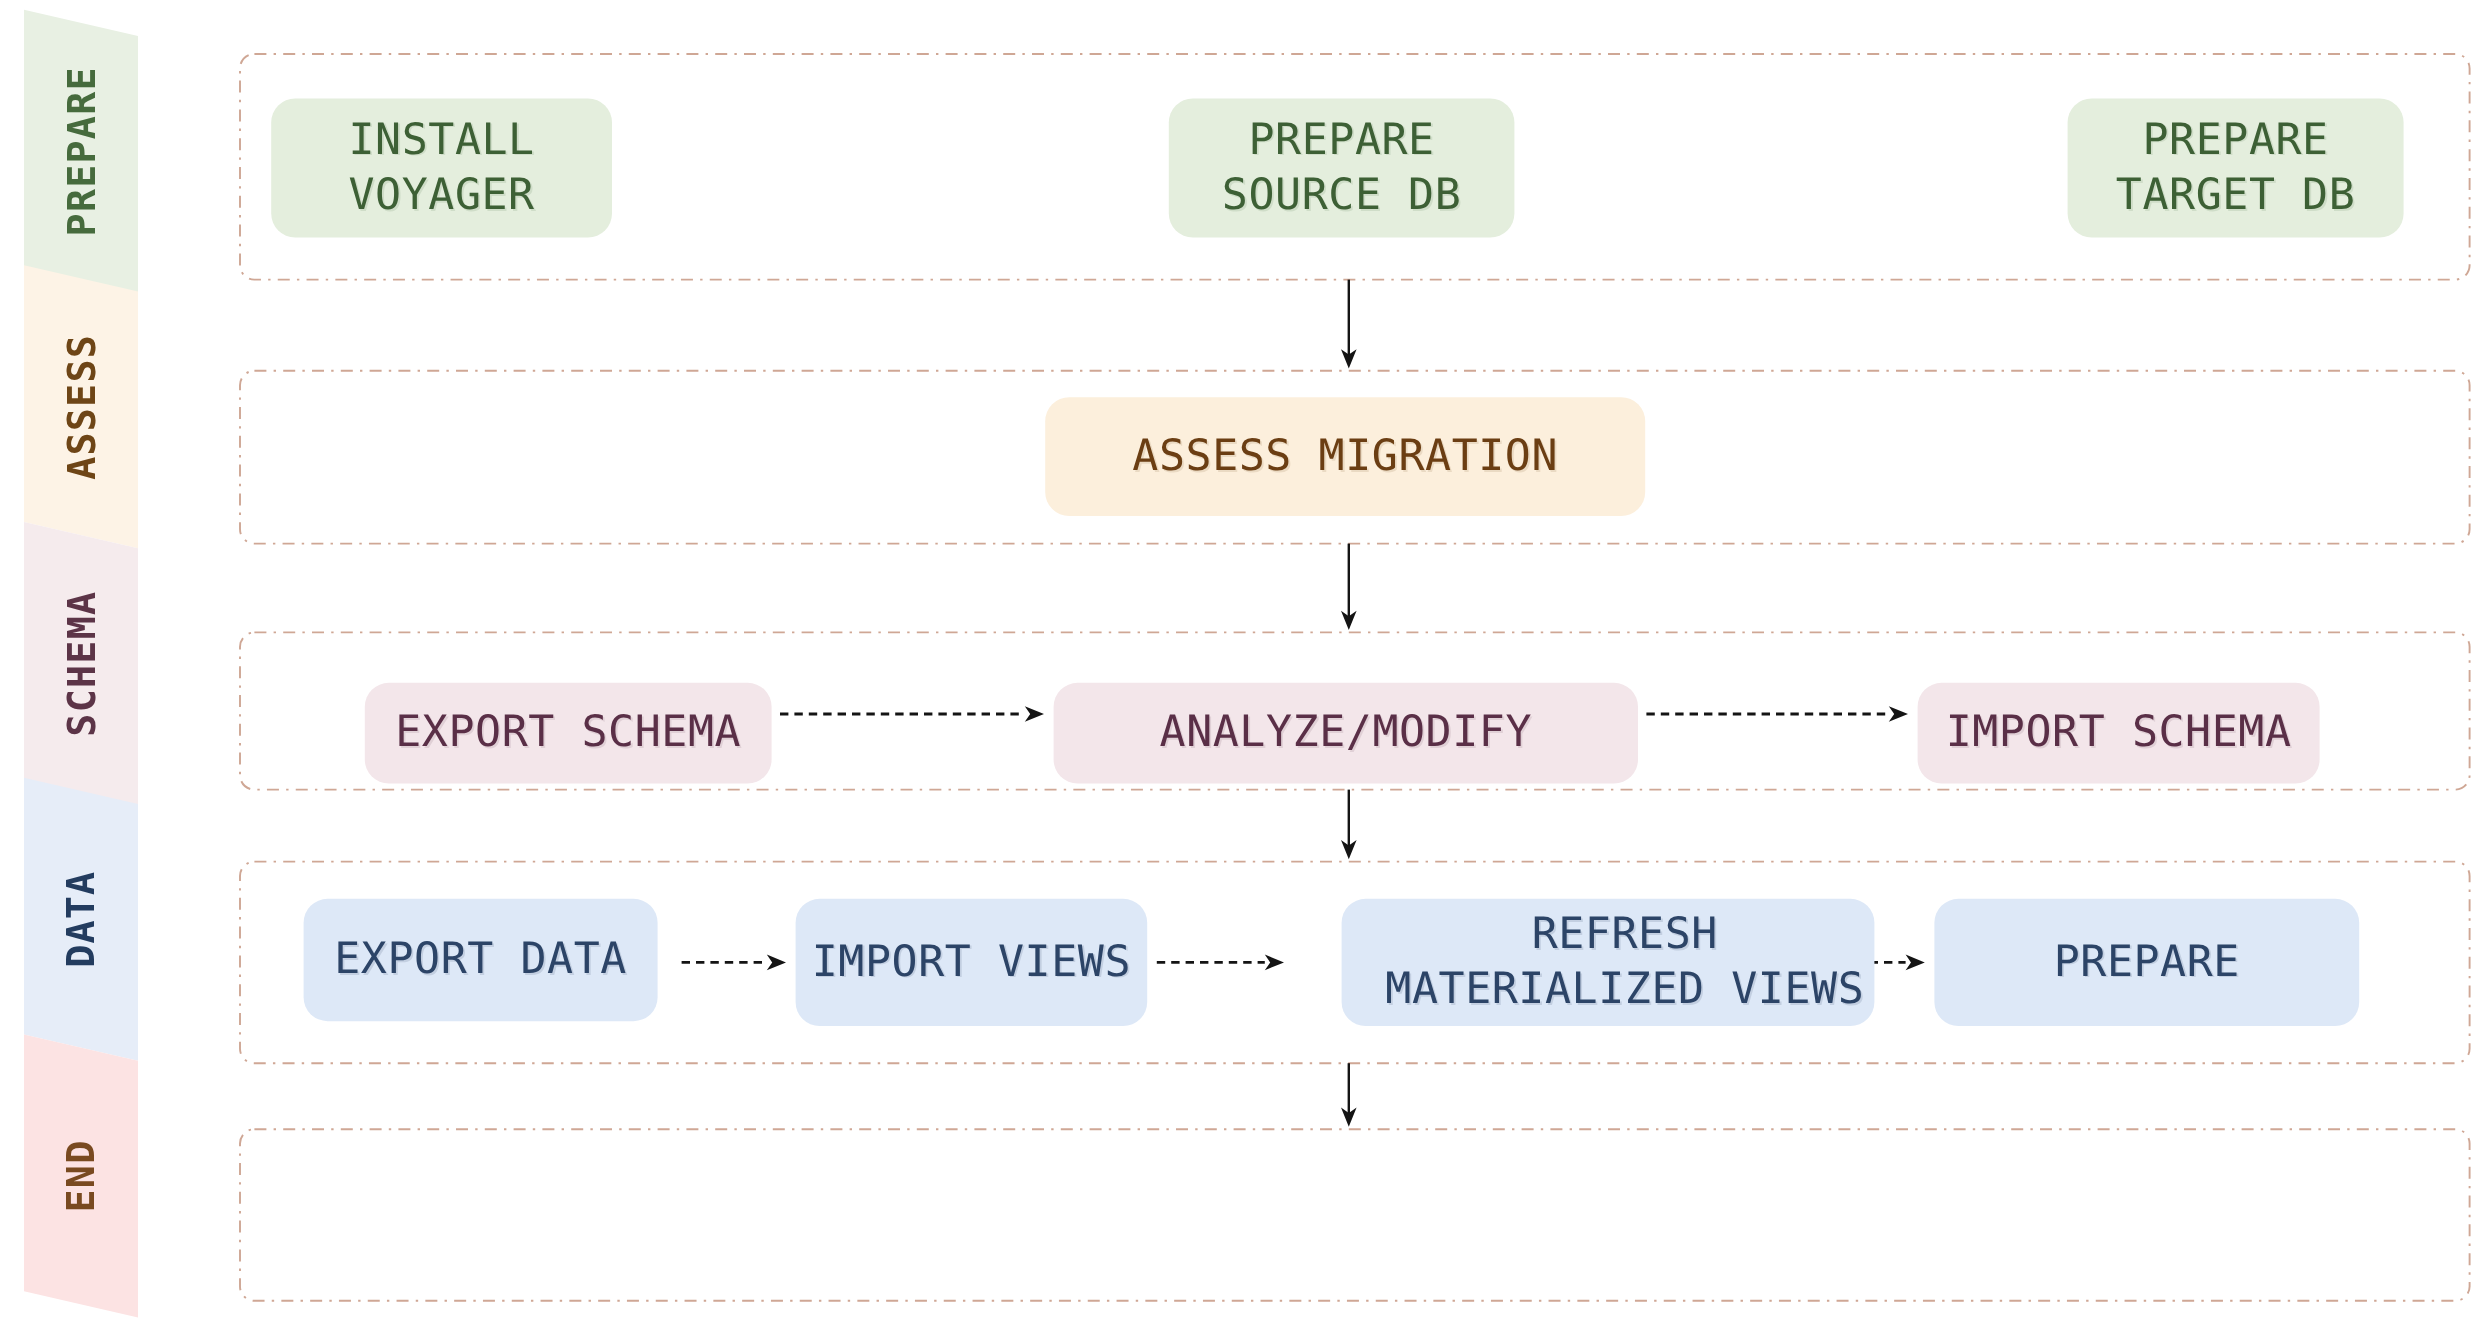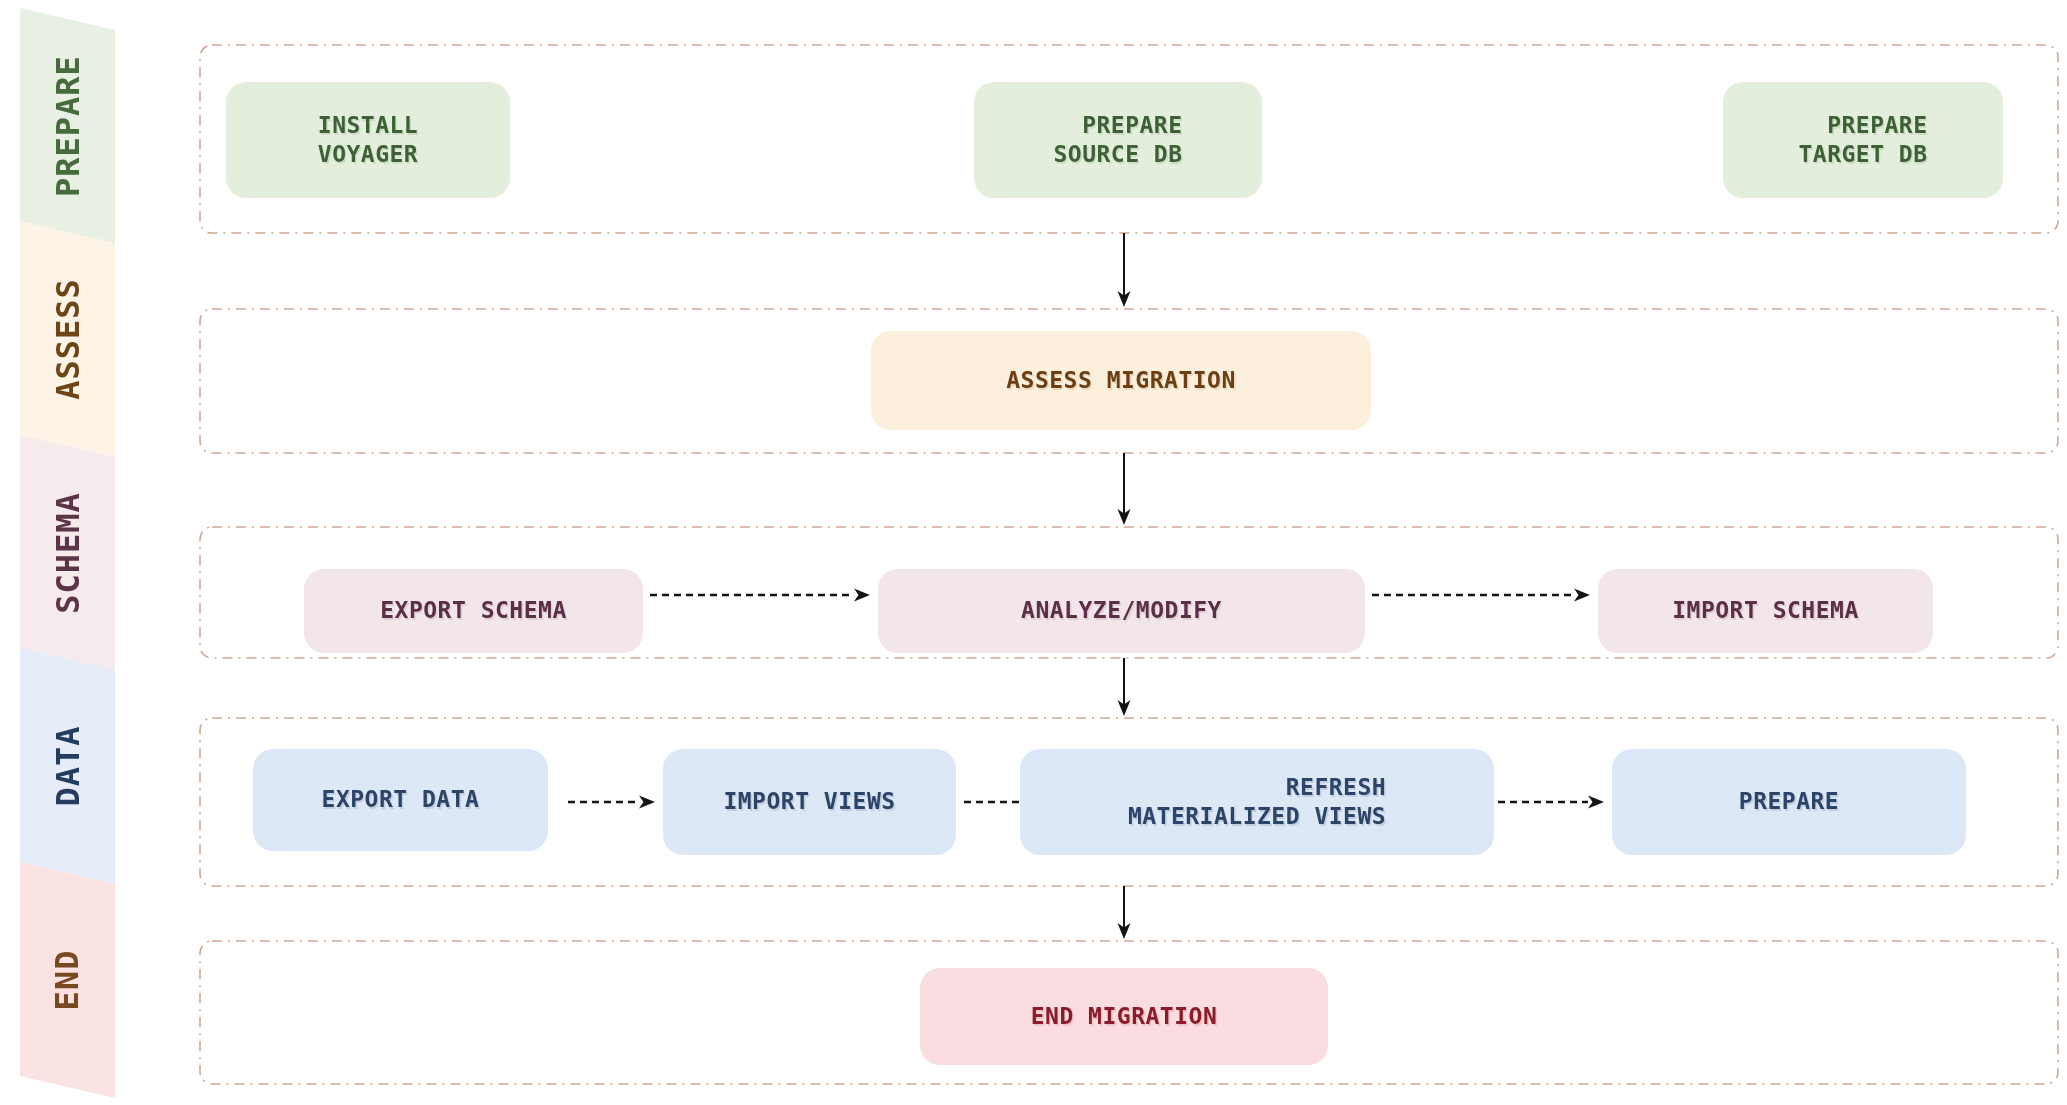--- a/index.html
+++ b/index.html
@@ -32,40 +32,40 @@
   .band-schema  .band-label { color: #5c3447; }
   .band-data    .band-label { color: #233c5f; }
   .band-end     .band-label { color: #794a20; }
 
   
   .node {
     position: absolute; border-radius: 20px;
     display: flex; align-items: center; justify-content: center;
   }
   .node .node-label {
-    font-weight: bold; font-size: 23px; letter-spacing: 0.5px;
-    line-height: 1.27; text-align: right; white-space: pre-line;
+    font-weight: normal; font-size: 36px; letter-spacing: 0.5px;
+    line-height: 1.27; text-align: center; white-space: pre-line;
   }
   .st-prepare { background: #e4eedd; } .st-prepare .node-label { color: #3d6035; text-shadow: 1.5px 1.5px 0 rgba(61,96,53,0.12); }
   .st-assess  { background: #fcefdc; } .st-assess  .node-label { color: #6b3e13; text-shadow: 1.5px 1.5px 0 rgba(107,62,19,0.12); }
   .st-schema  { background: #f3e6ea; margin-top: 16px; } .st-schema  .node-label { color: #5a2f47; text-shadow: 1.5px 1.5px 0 rgba(90,47,71,0.12); }
   .st-data    { background: #dde8f7; } .st-data    .node-label { color: #2c4467; text-shadow: 1.5px 1.5px 0 rgba(44,68,103,0.15); }
   .st-end     { background: #fadde0; } .st-end     .node-label { color: #8a1c2b; text-shadow: 1.5px 1.5px 0 rgba(138,28,43,0.12); }
 
   
   #n-install-voyager   { left: 226px;  top: 82px;  width: 284px; height: 116px; }
   #n-prepare-source-db { left: 974px;  top: 82px;  width: 288px; height: 116px; }
   #n-prepare-target-db { left: 1723px; top: 82px;  width: 280px; height: 116px; }
   #n-assess-migration  { left: 871px;  top: 331px; width: 500px; height: 99px;  }
   #n-export-schema     { left: 304px;  top: 553px; width: 339px; height: 84px;  }
   #n-analyze-modify    { left: 878px;  top: 553px; width: 487px; height: 84px;  }
   #n-import-schema     { left: 1598px; top: 553px; width: 335px; height: 84px;  }
   #n-export-data       { left: 253px;  top: 749px; width: 295px; height: 102px; }
   #n-import-data       { left: 663px;  top: 749px; width: 293px; height: 106px; }
-  #n-refresh-mv        { left: 1020px; top: 749px; width: 474px; height: 106px; }
+  #n-refresh-mv        { left: 1118px; top: 749px; width: 416px; height: 106px; padding-left: 28px; }
   #n-verify            { left: 1612px; top: 749px; width: 354px; height: 106px; }
   #n-end-migration     { left: 920px;  top: 968px; width: 408px; height: 97px;  }
 
   .row-rect { fill: none; stroke: #cfa795; stroke-width: 1.6; stroke-dasharray: 10 6 2 6; }
   .v-line   { stroke: #141414; stroke-width: 2; fill: none; }
   .h-line   { stroke: #141414; stroke-width: 2.4; fill: none; stroke-dasharray: 7 5; }
   .a-head   { fill: #141414; stroke: none; }
 </style>
 </head>
 <body>
@@ -171,17 +171,14 @@
     <span class="node-label">IMPORT VIEWS</span>
   </div>
   <div class="node st-data" id="n-refresh-mv">
     <span class="node-label">REFRESH
 MATERIALIZED VIEWS</span>
   </div>
   <div class="node st-data" id="n-verify">
     <span class="node-label">PREPARE</span>
   </div>
 
-  <div class="node st-end" id="n-end-migration">
-    <span class="node-label">END MIGRATION</span>
-  </div>
 
 </div>
 
 </body></html>

